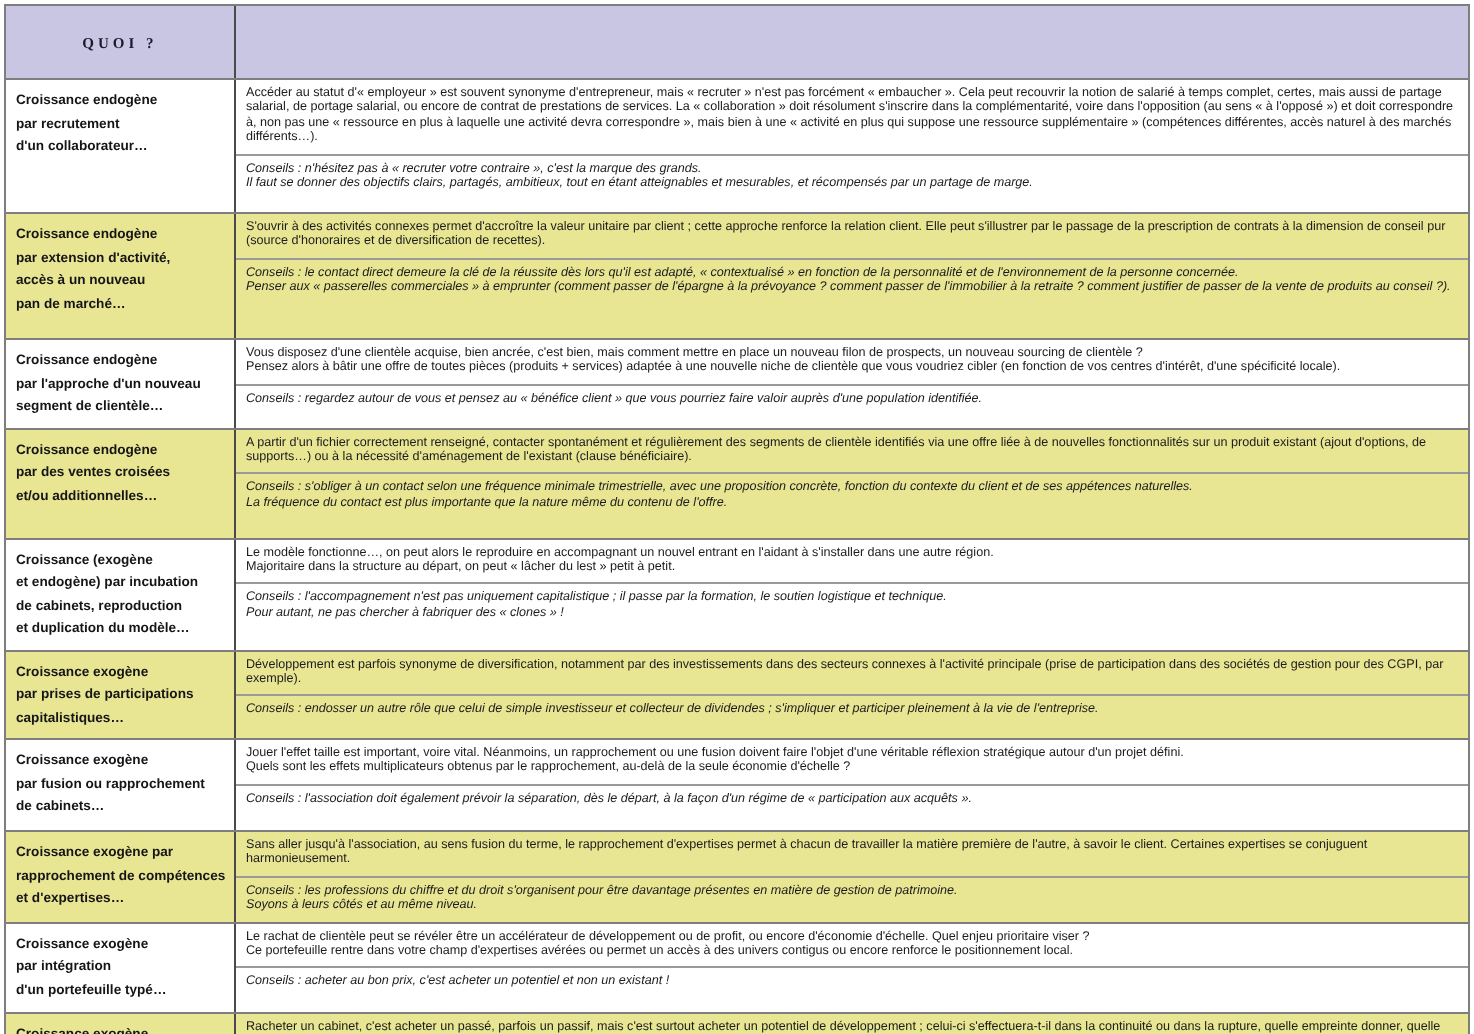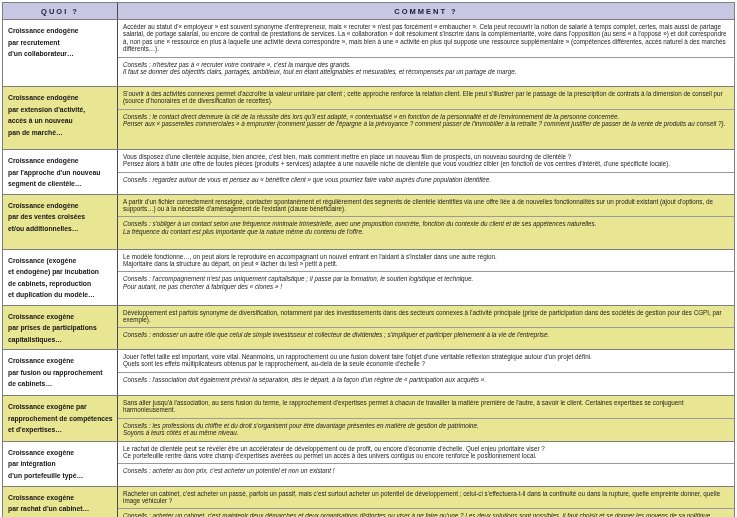--- a/index.html
+++ b/index.html
@@ -21,21 +21,22 @@
   }
   .table{
     position:absolute;top:2px;left:2px;width:733px;
     border:1px solid var(--line-mid);
     background:#fff;
   }
   .thead{
     display:grid;
     grid-template-columns:115px 1fr;
     background:var(--header-bg);
-    height:16px;
+    height:36px;
+    font-family:Liberation Serif, serif;
   }
   .th{
     display:flex;align-items:center;justify-content:center;
     font-size:7.5px;font-weight:bold;letter-spacing:2px;
     color:#1b1b2e;
   }
   .th.quoi{border-right:1px solid var(--line-dark);}
   .row{
     display:grid;
     grid-template-columns:115px 1fr;
@@ -78,21 +79,20 @@
     font-style:italic;
     white-space:pre-line;
   }
 </style>
 </head>
 <body>
 
 <div class="table">
   <div class="thead">
     <div class="th quoi">QUOI ?</div>
-    <div class="th comment">COMMENT ?</div>
   </div>
   <div id="rows">
       <div class="row">
     <div class="cell label">Croissance endogène
 par recrutement
 d'un collaborateur…</div>
     <div class="cell right">
       <div class="desc">Accéder au statut d'« employeur » est souvent synonyme d'entrepreneur, mais « recruter » n'est pas forcément « embaucher ». Cela peut recouvrir la notion de salarié à temps complet, certes, mais aussi de partage salarial, de portage salarial, ou encore de contrat de prestations de services. La « collaboration » doit résolument s'inscrire dans la complémentarité, voire dans l'opposition (au sens « à l'opposé ») et doit correspondre à, non pas une « ressource en plus à laquelle une activité devra correspondre », mais bien à une « activité en plus qui suppose une ressource supplémentaire » (compétences différentes, accès naturel à des marchés différents…).</div>
       <div class="conseils">Conseils : n'hésitez pas à « recruter votre contraire », c'est la marque des grands.
 Il faut se donner des objectifs clairs, partagés, ambitieux, tout en étant atteignables et mesurables, et récompensés par un partage de marge.</div>

